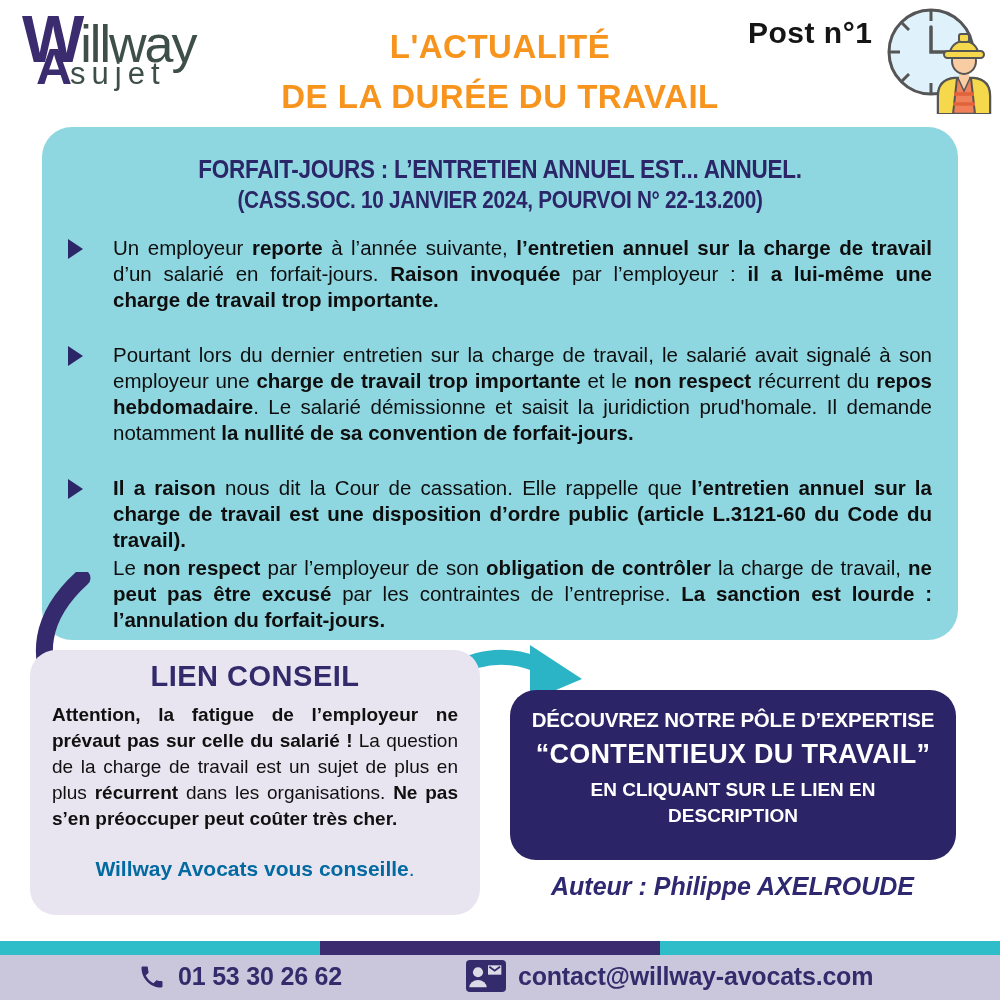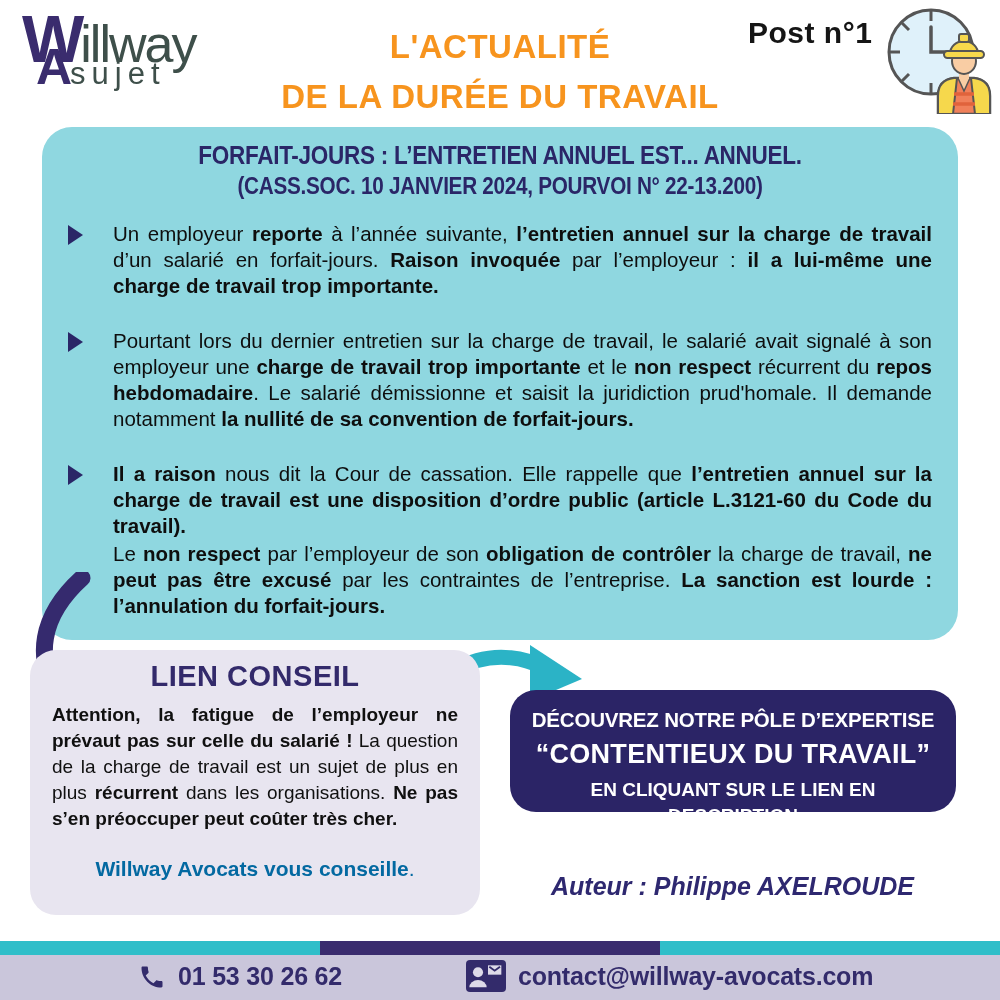--- a/index.html
+++ b/index.html
@@ -15,21 +15,21 @@
   .logo-a { font-size:50px; font-weight:bold; color:#3A2C6E; letter-spacing:-2px; }
   .logo-vocats { font-size:31px; font-weight:500; color:#3E4F4A; letter-spacing:6px; }
 
   .title { position:absolute; left:0; top:22px; width:100%; text-align:center;
            color:#F7941E; font-weight:800; font-size:33px; line-height:50px; letter-spacing:.5px; }
   .post-label { position:absolute; left:748px; top:16px; font-size:30px; font-weight:800; color:#151515; letter-spacing:.5px; }
   .clock-worker { position:absolute; left:884px; top:2px; width:112px; height:112px; }
 
   
   .case-box { position:absolute; left:42px; top:127px; width:916px; height:513px;
-              background:#8FD7E0; border-radius:30px; padding:12px 26px 0 26px; }
+              background:#8FD7E0; border-radius:30px; padding:26px 26px 0 26px; }
   .case-headline { text-align:center; color:#2A2667; font-weight:bold; transform:scaleX(.9); transform-origin:center; }
   .hl1 { font-size:25px; line-height:32px; letter-spacing:-.3px; }
   .hl2 { font-size:23px; line-height:30px; letter-spacing:-.3px; }
   .bullets { margin-top:20px; display:flex; flex-direction:column; gap:29px; }
   .bullet { display:flex; gap:30px; }
   .tri { flex:0 0 auto; width:0; height:0; margin-top:4px;
          border-left:15px solid #2A2667; border-top:10px solid transparent; border-bottom:10px solid transparent; }
   .btxt { flex:1; }
   .btxt p { font-size:20.5px; line-height:26px; color:#0E0E0E; text-align:justify; }
   .btxt p + p { margin-top:2px; }
@@ -40,21 +40,21 @@
   .arrow-teal { position:absolute; left:418px; top:643px; width:170px; height:80px; }
 
   
   .advice-box { position:absolute; left:30px; top:650px; width:450px; height:265px;
                 background:#E8E5F0; border-radius:26px; padding:10px 22px 0 22px; }
   .advice-title { text-align:center; font-size:29px; font-weight:800; color:#332A6B; letter-spacing:.5px; }
   .advice-para { margin-top:9px; font-size:19px; line-height:26px; color:#101010; text-align:justify; }
   .advice-closing { margin-top:25px; text-align:center; font-size:21px; color:#0369a1; }
 
   
-  .cta-box { position:absolute; left:510px; top:690px; width:446px; height:122px;
+  .cta-box { position:absolute; left:510px; top:690px; width:446px; height:170px;
              background:#2B2466; border-radius:26px; text-align:center; padding-top:18px; color:#fff; }
   .cta-line1 { font-size:20.5px; font-weight:bold; white-space:nowrap; letter-spacing:-.2px; }
   .cta-line2 { font-size:27px; font-weight:bold; margin-top:7px; white-space:nowrap; letter-spacing:.3px; }
   .cta-line3 { font-size:19px; font-weight:bold; margin:7px auto 0 auto; width:330px; line-height:26px; }
 
   .author { position:absolute; left:505px; top:872px; width:455px; text-align:center;
             font-style:italic; font-weight:700; font-size:25px; color:#2E2870; }
 
   
   .stripes { position:absolute; left:0; top:941px; width:1000px; height:14px; display:flex; }

